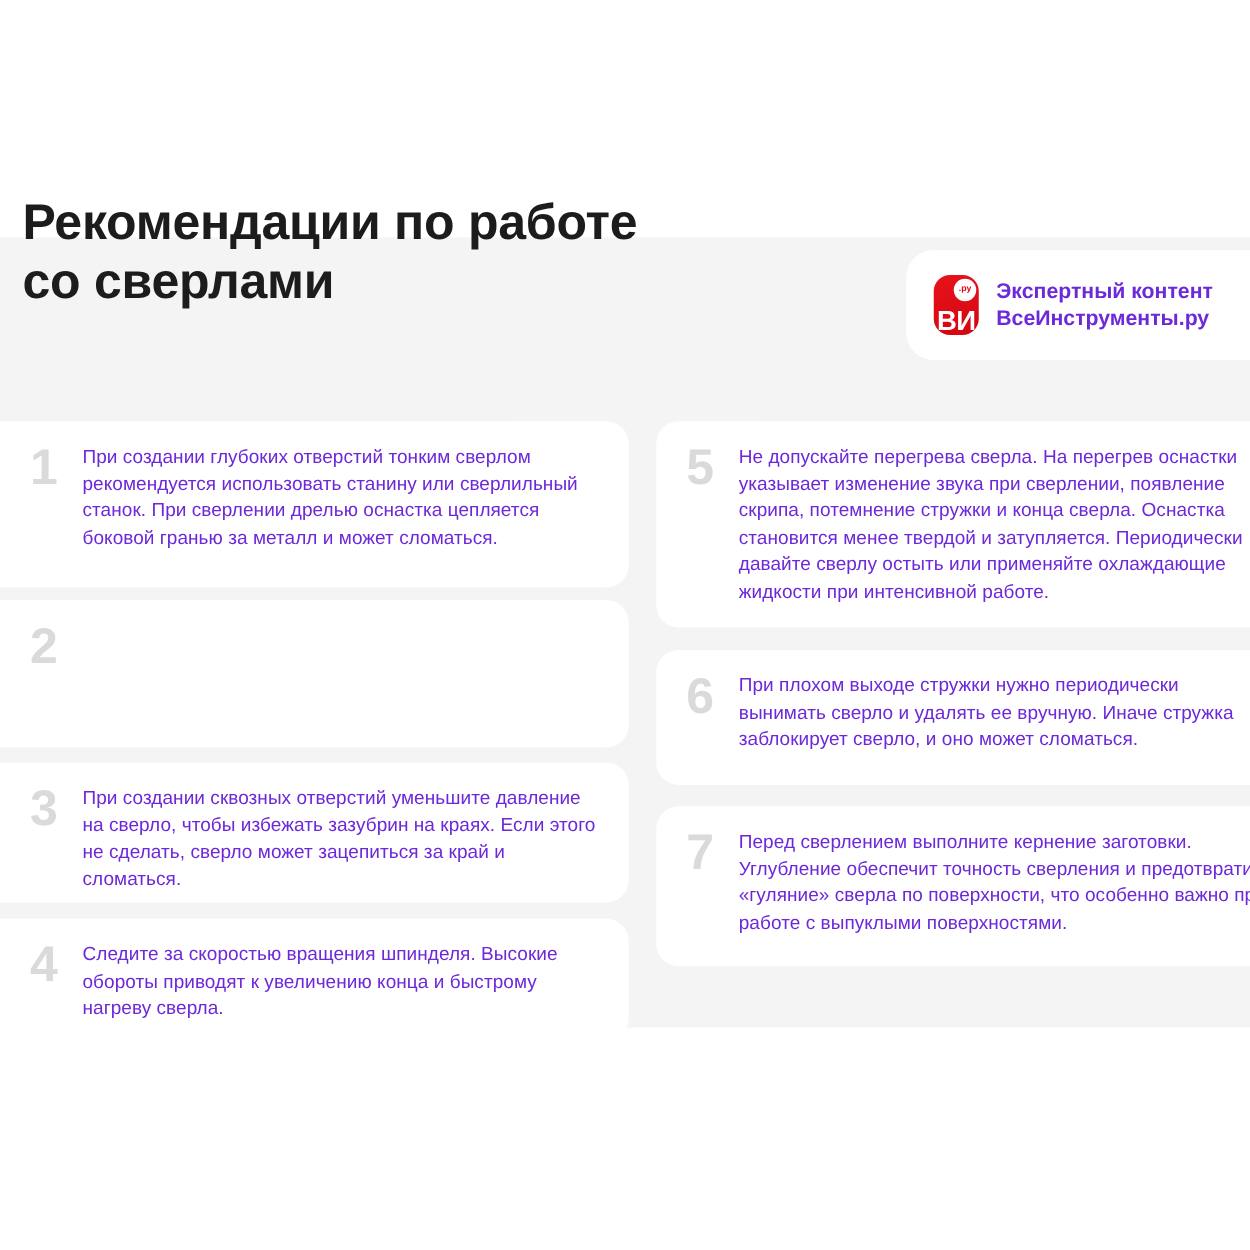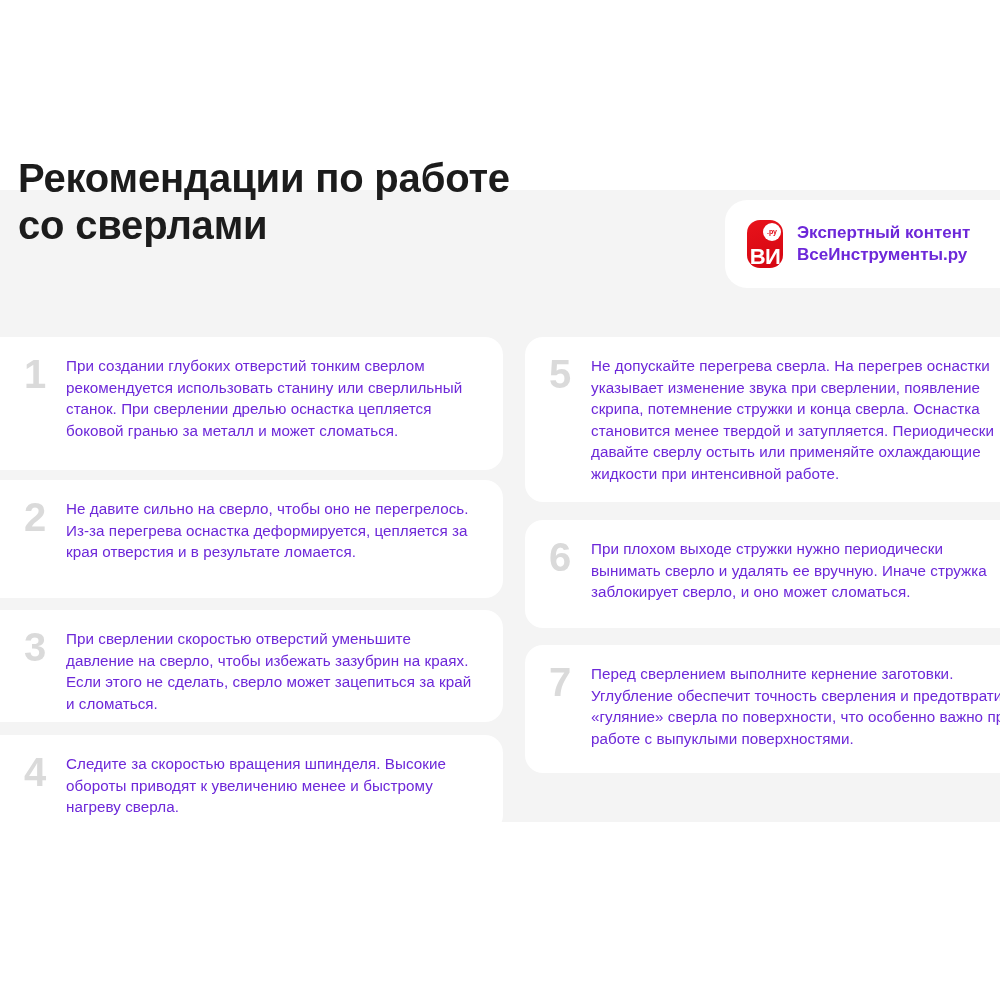--- a/index.html
+++ b/index.html
@@ -174,29 +174,28 @@
   </div>
 </div>
 
 <div class="col" id="col-left">
     <div class="card" style="position: absolute; left: 0px; top: 147px; width: 100%; height: 133px;">
       <div class="card-num">1</div>
       <div class="card-text">При создании глубоких отверстий тонким сверлом рекомендуется использовать станину или сверлильный станок. При сверлении дрелью оснастка цепляется боковой гранью за металл и может сломаться.</div>
     </div>
     <div class="card" style="position: absolute; left: 0px; top: 290px; width: 100%; height: 118px;">
       <div class="card-num">2</div>
-      <div class="card-text">Не давите сильно на сверло, чтобы оно не перегрелось. Из-за перегрева оснастка деформируется, цепляется за края отверстия и в результате ломается.</div>
     </div>
     <div class="card" style="position: absolute; left: 0px; top: 420px; width: 100%; height: 112px;">
       <div class="card-num">3</div>
-      <div class="card-text">При сверлении скоростью отверстий уменьшите давление на сверло, чтобы избежать зазубрин на краях. Если этого не сделать, сверло может зацепиться за край и сломаться.</div>
+      <div class="card-text">При создании сквозных отверстий уменьшите давление на сверло, чтобы избежать зазубрин на краях. Если этого не сделать, сверло может зацепиться за край и сломаться.</div>
     </div>
     <div class="card" style="position: absolute; left: 0px; top: 545px; width: 100%; height: 98px;">
       <div class="card-num">4</div>
-      <div class="card-text">Следите за скоростью вращения шпинделя. Высокие обороты приводят к увеличению менее и быстрому нагреву сверла.</div>
+      <div class="card-text">Следите за скоростью вращения шпинделя. Высокие обороты приводят к увеличению конца и быстрому нагреву сверла.</div>
     </div>
   </div>
 <div class="col" id="col-right">
     <div class="card" style="position: absolute; left: 0px; top: 147px; width: 100%; height: 165px;">
       <div class="card-num">5</div>
       <div class="card-text">Не допускайте перегрева сверла. На перегрев оснастки указывает изменение звука при сверлении, появление скрипа, потемнение стружки и конца сверла. Оснастка становится менее твердой и затупляется. Периодически давайте сверлу остыть или применяйте охлаждающие жидкости при интенсивной работе.</div>
     </div>
     <div class="card" style="position: absolute; left: 0px; top: 330px; width: 100%; height: 108px;">
       <div class="card-num">6</div>
       <div class="card-text">При плохом выходе стружки нужно периодически вынимать сверло и удалять ее вручную. Иначе стружка заблокирует сверло, и оно может сломаться.</div>

